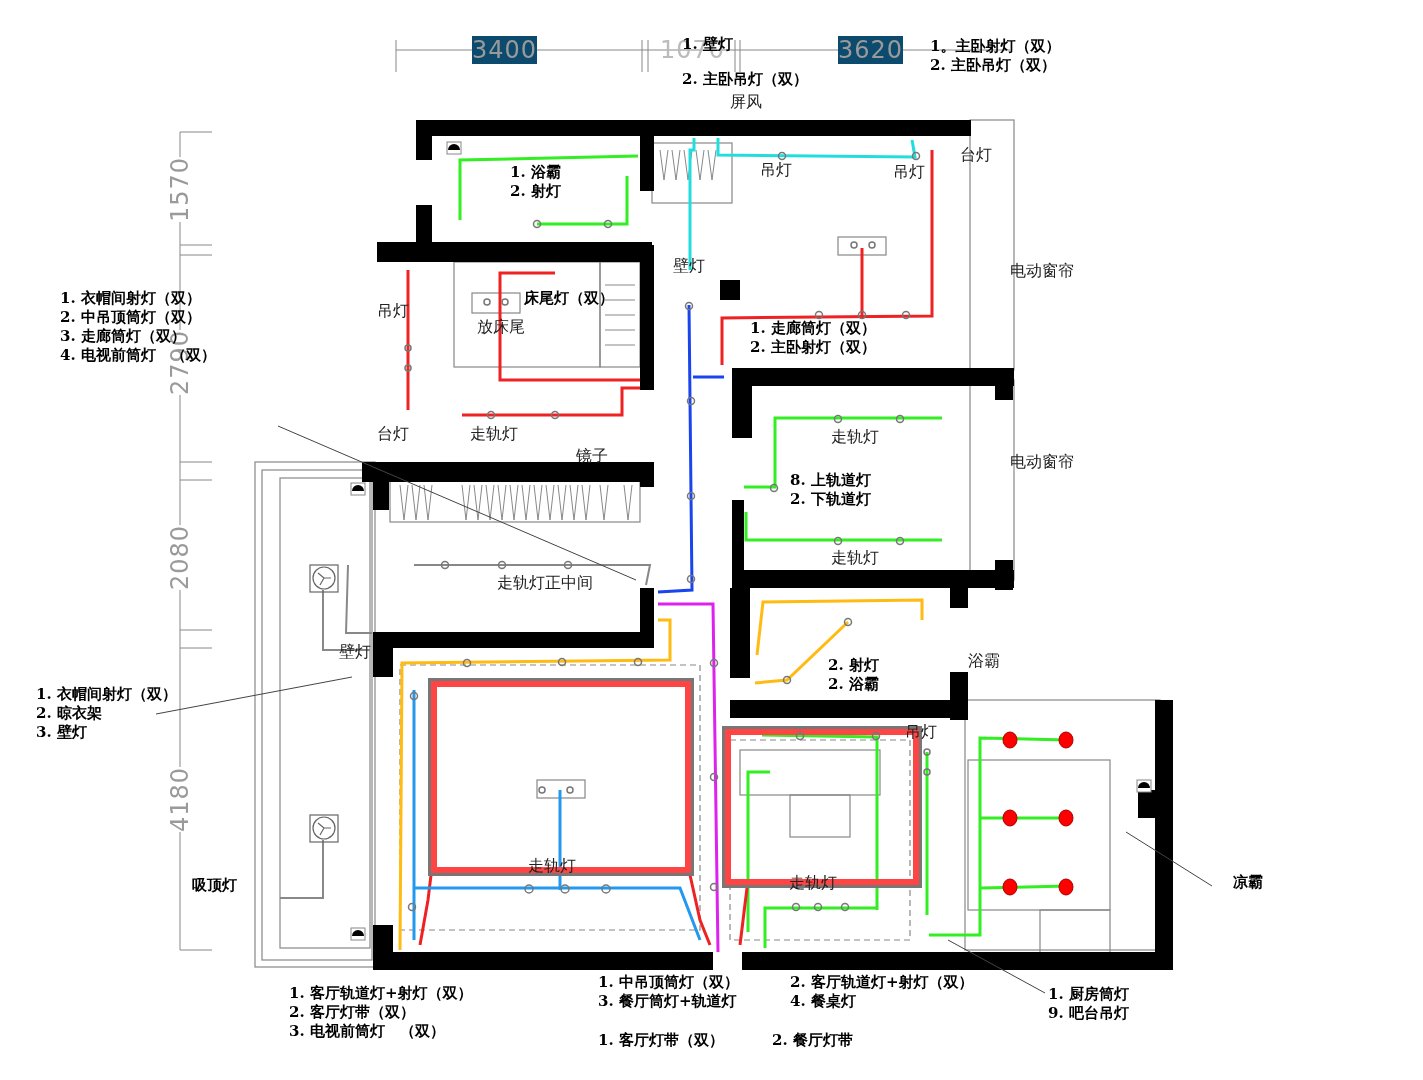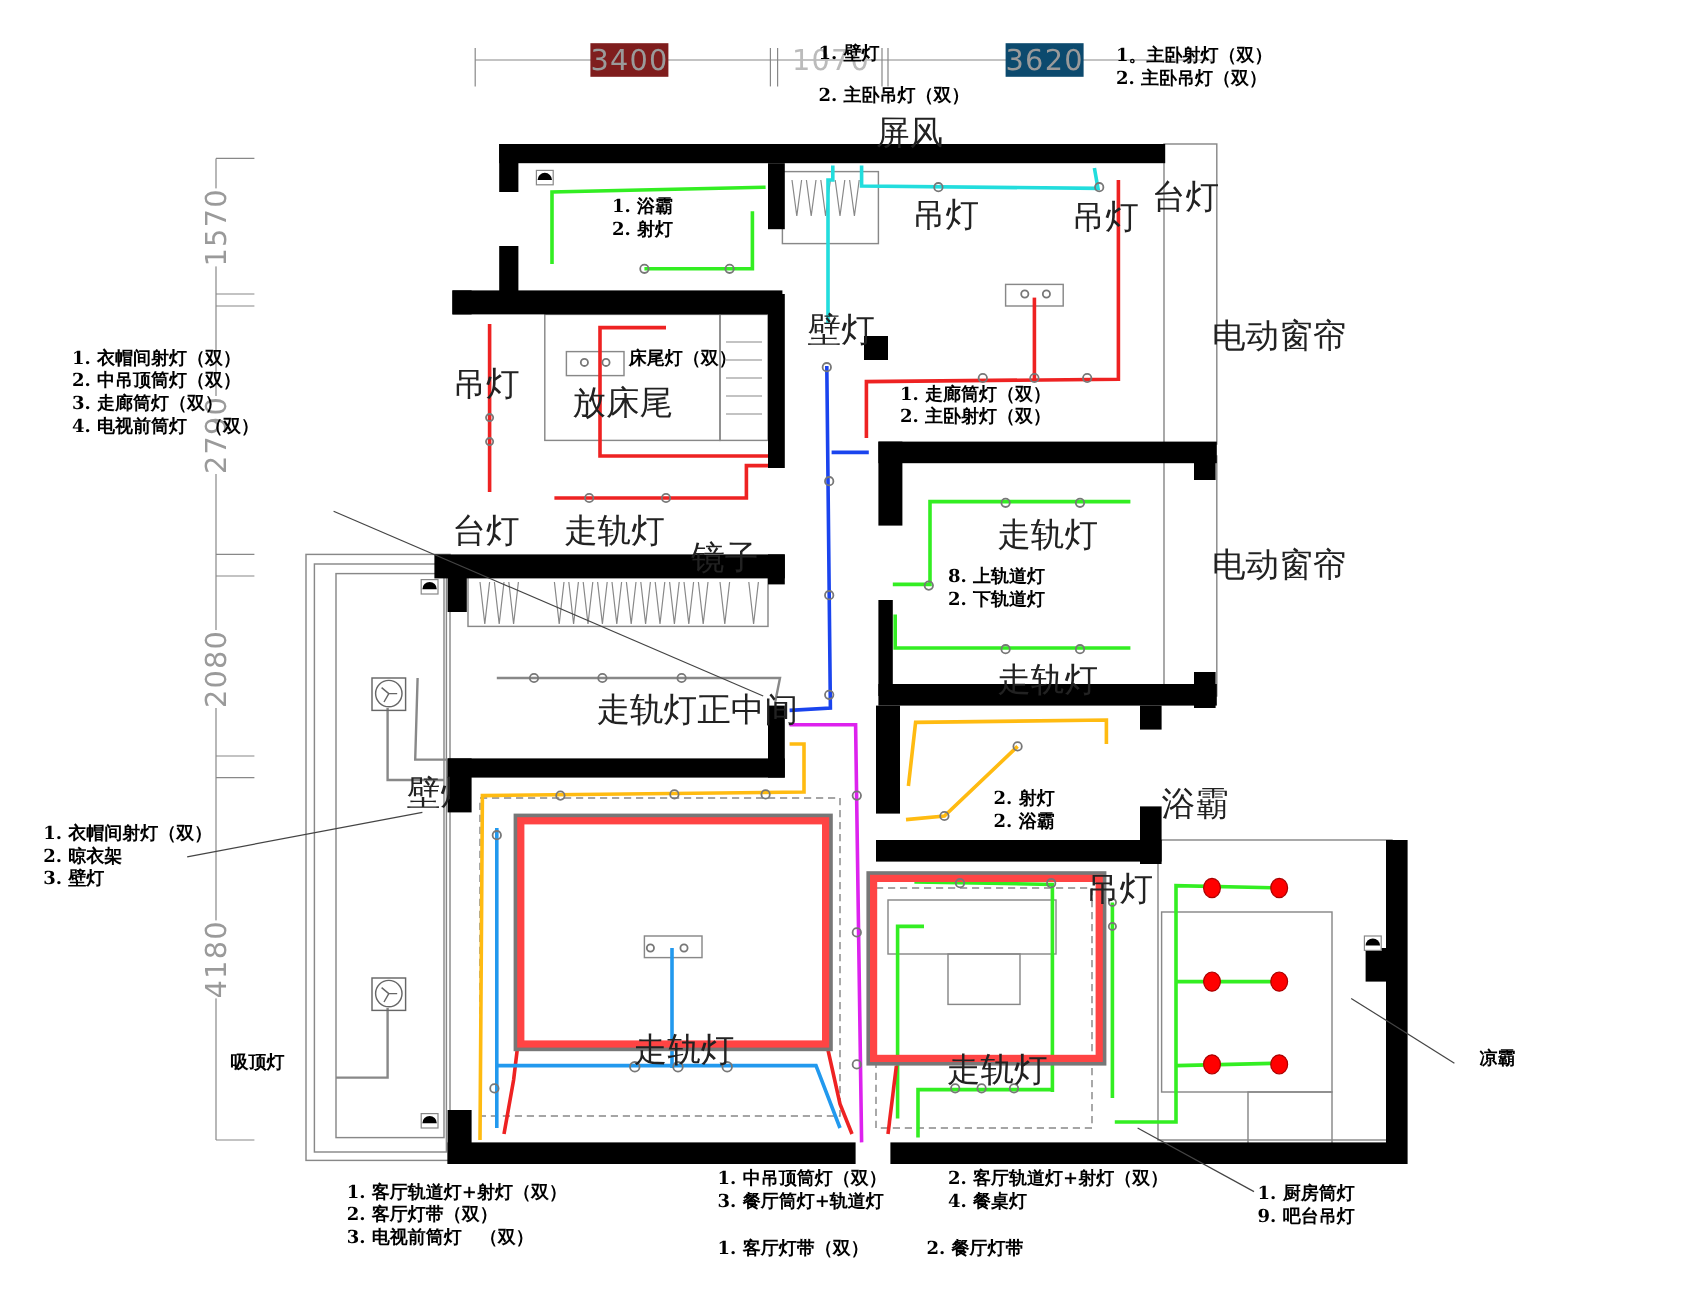--- a/index.html
+++ b/index.html
@@ -1,21 +1,21 @@
 <!DOCTYPE html>
 <html><head>
 <meta charset="utf-8">
 <style>
   html, body { margin:0; padding:0; background:#ffffff; }
   body { width:1423px; height:1080px; position:relative; overflow:hidden;
          font-family:"DejaVu Serif", "Liberation Serif", serif; }
   #plan { position:absolute; left:0; top:0; width:1423px; height:1080px; }
   .lbl { position:absolute; white-space:nowrap; color:#111; }
   .note { font-family:"DejaVu Serif","Liberation Serif",serif; font-weight:bold; font-size:15px; line-height:19px; color:#000; }
-  .room { font-family:"DejaVu Sans","Liberation Sans",sans-serif; font-size:28px; color:#222; }
+  .room { font-family:"DejaVu Sans","Liberation Sans",sans-serif; font-size:16px; color:#222; }
   .dim { font-family:"DejaVu Sans","Liberation Sans",sans-serif; font-size:24px; color:#9a9a9a; letter-spacing:1px; }
   .dimv { transform:rotate(-90deg); transform-origin:left top; }
   .note div { white-space:nowrap; }
 </style>
 </head>
 <body>
 
 <svg id="plan" viewBox="0 0 1423 1080" xmlns="http://www.w3.org/2000/svg">
 
   <g stroke="#888" stroke-width="1" fill="none">
@@ -245,21 +245,21 @@
   </g>
 
   <g stroke="#444" stroke-width="1" fill="none">
     <line x1="278" y1="426" x2="636" y2="580"></line>
     <line x1="156" y1="714" x2="352" y2="677"></line>
     <line x1="1126" y1="832" x2="1212" y2="886"></line>
     <line x1="948" y1="940" x2="1045" y2="993"></line>
   </g>
 </svg>
 
-<div class="lbl dim" style="left:492px;top:36px;background:#7f1d1d;">3400</div>
+<div class="lbl dim" style="left:472px;top:36px;background:#0c4a6e;">3400</div>
 <div class="lbl dim" style="left:660px;top:36px;color:#bbb;">1070</div>
 <div class="lbl dim" style="left:838px;top:36px;background:#0c4a6e;">3620</div>
 <div class="lbl dim dimv" style="left:166px;top:222px;background:#fff;">1570</div>
 <div class="lbl dim dimv" style="left:166px;top:395px;background:#fff;">2790</div>
 <div class="lbl dim dimv" style="left:166px;top:590px;background:#fff;">2080</div>
 <div class="lbl dim dimv" style="left:166px;top:832px;background:#fff;">4180</div>
 
 <div class="lbl room" style="left:730px;top:92px;">屏风</div>
 <div class="lbl room" style="left:760px;top:160px;">吊灯</div>
 <div class="lbl room" style="left:893px;top:162px;">吊灯</div>

